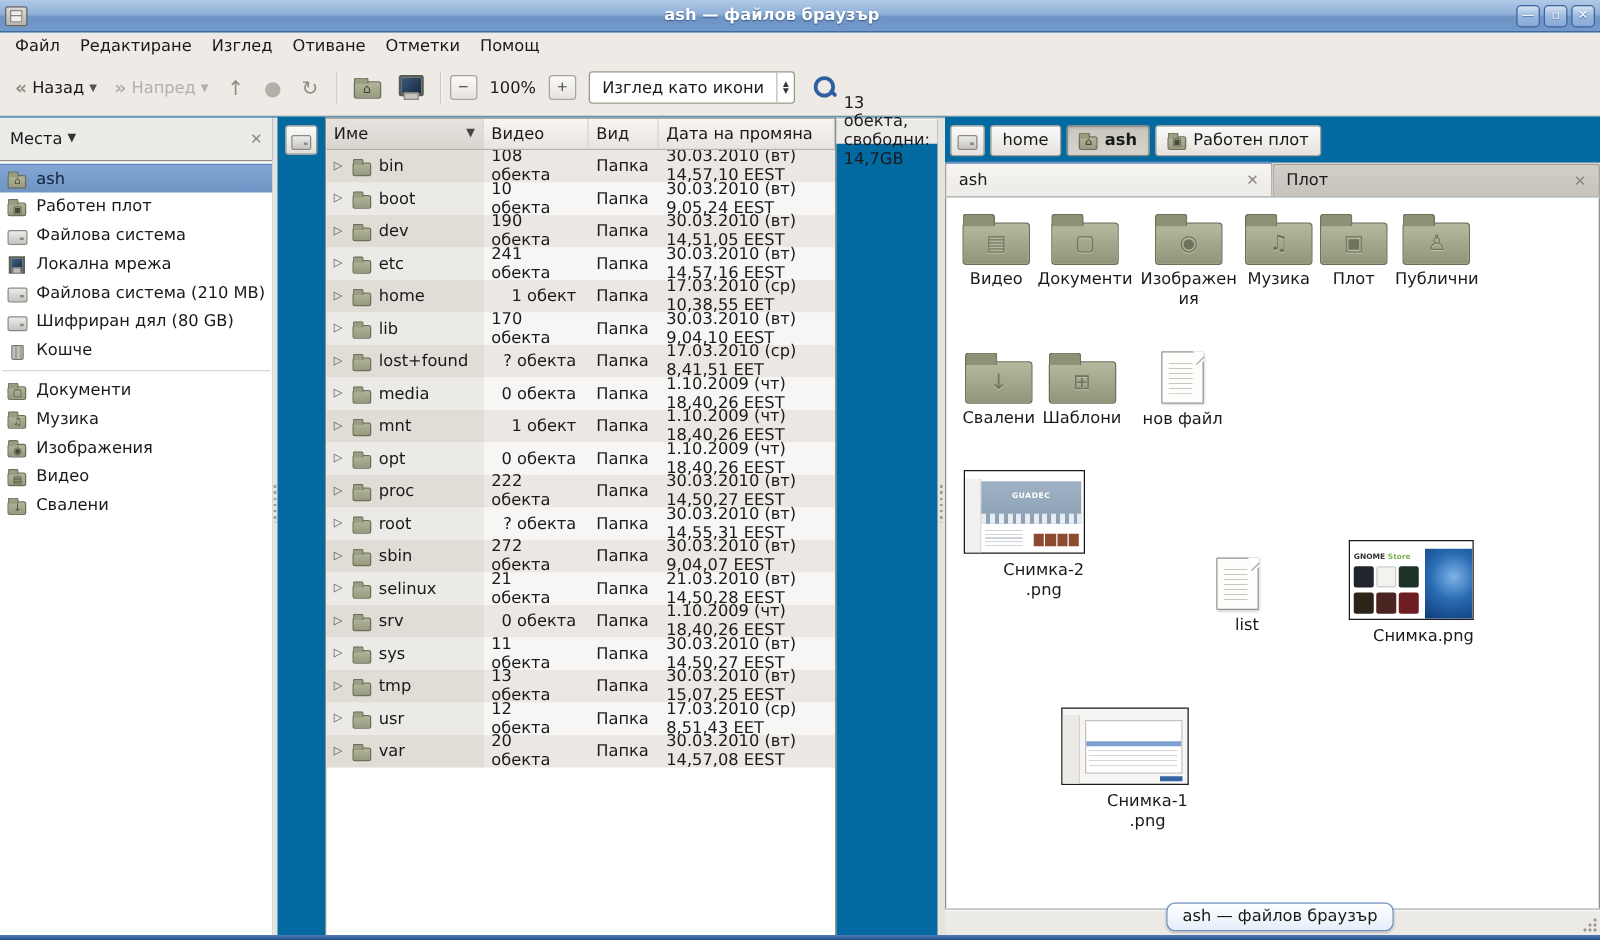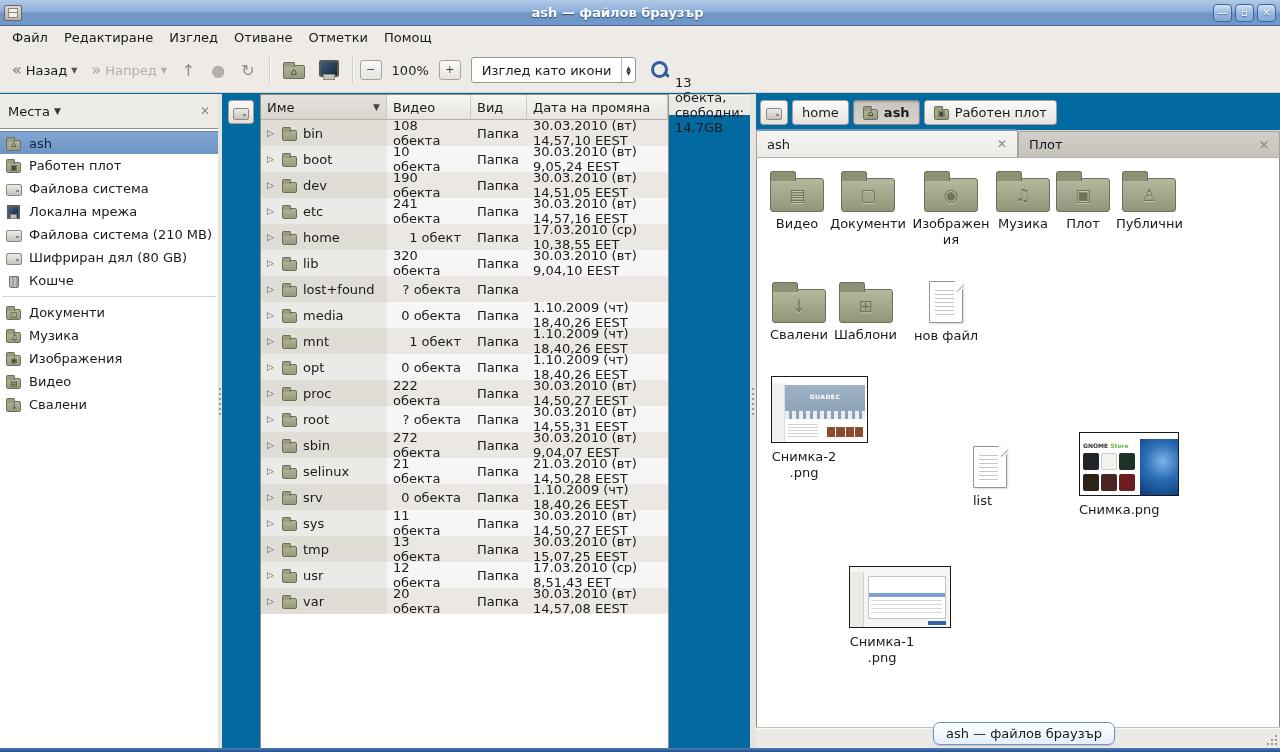--- a/index.html
+++ b/index.html
@@ -131,21 +131,21 @@
   .gfolder::after{content:'';position:absolute;left:0;top:1px;width:24px;height:9px;background:#8f917七;background:#8f9177;border:1px solid #6d6f58;border-bottom:none;border-radius:3px 3px 0 0}
   .gfolder .emb{position:absolute;left:0;right:0;top:8px;bottom:0;display:flex;align-items:center;justify-content:center;
     font-size:17px;color:#70725a;z-index:1;text-shadow:0 1px 0 #c3c5ad}
   .glabel{max-width:78px;text-align:center;line-height:1.25;overflow-wrap:anywhere}
   .gfile{width:34px;height:42px;background:#fdfdfc;border:1px solid #98958e;border-radius:1px;position:relative;margin-bottom:5px;
     box-shadow:1px 1px 2px rgba(0,0,0,.15)}
   .gfile::before{content:'';position:absolute;top:-1px;right:-1px;width:0;height:0;border-left:9px solid transparent;border-top:9px solid #fff}
   .gfile::after{content:'';position:absolute;top:3px;right:-1px;width:9px;height:1px;background:#aaa7a0;transform:rotate(-45deg);transform-origin:right top}
   .gfile .lines{position:absolute;left:5px;right:8px;top:8px;bottom:7px;
     background:repeating-linear-gradient(#c9c7c3 0 1px,transparent 1px 4px)}
-  .free{position:absolute;display:flex;flex-direction:column;align-items:flex-start}
+  .free{position:absolute;display:flex;flex-direction:column;align-items:flex-end}
   .lbl-narrow{max-width:66px}
   .lbl-wide{max-width:96px}
   
   .thumb{border:1px solid #1a1a1a;background:#fff;position:relative;overflow:hidden;margin-bottom:6px}
   .th-guadec{width:97px;height:67px}
   .th-guadec .bar{height:5px;background:linear-gradient(#cdd8e4,#aebfd2);border-bottom:1px solid #8fa3b8}
   .th-guadec .side{position:absolute;left:0;top:6px;bottom:0;width:13px;background:#f2f1ef;border-right:1px solid #ddd}
   .th-guadec .hero{position:absolute;left:13px;right:2px;top:8px;height:34px;background:linear-gradient(#9fb2c4,#8ba0b5);color:#fff;
     font-size:6px;text-align:center;padding-top:8px;font-weight:bold;letter-spacing:.5px}
   .th-guadec .skyline{position:absolute;left:13px;right:2px;top:34px;height:8px;
@@ -409,32 +409,33 @@
             <span class="lv-cell col-size">1 обект</span>
             <span class="lv-cell col-type">Папка</span>
             <span class="lv-cell col-date">17.03.2010 (ср) 10,38,55 EET</span>
           </div>
             <div class="lv-row">
             <span class="lv-cell col-name">
               <span class="expander">▷</span>
               <span class="mi folder"></span>
               <span>lib</span>
             </span>
-            <span class="lv-cell col-size">320 обекта</span>
+            <span class="lv-cell col-size">170 обекта</span>
             <span class="lv-cell col-type">Папка</span>
             <span class="lv-cell col-date">30.03.2010 (вт)  9,04,10 EEST</span>
           </div>
             <div class="lv-row">
             <span class="lv-cell col-name">
               <span class="expander">▷</span>
               <span class="mi folder"></span>
               <span>lost+found</span>
             </span>
             <span class="lv-cell col-size">? обекта</span>
             <span class="lv-cell col-type">Папка</span>
+            <span class="lv-cell col-date">17.03.2010 (ср)  8,41,51 EET</span>
           </div>
             <div class="lv-row">
             <span class="lv-cell col-name">
               <span class="expander">▷</span>
               <span class="mi folder"></span>
               <span>media</span>
             </span>
             <span class="lv-cell col-size">0 обекта</span>
             <span class="lv-cell col-type">Папка</span>
             <span class="lv-cell col-date">1.10.2009 (чт) 18,40,26 EEST</span>

